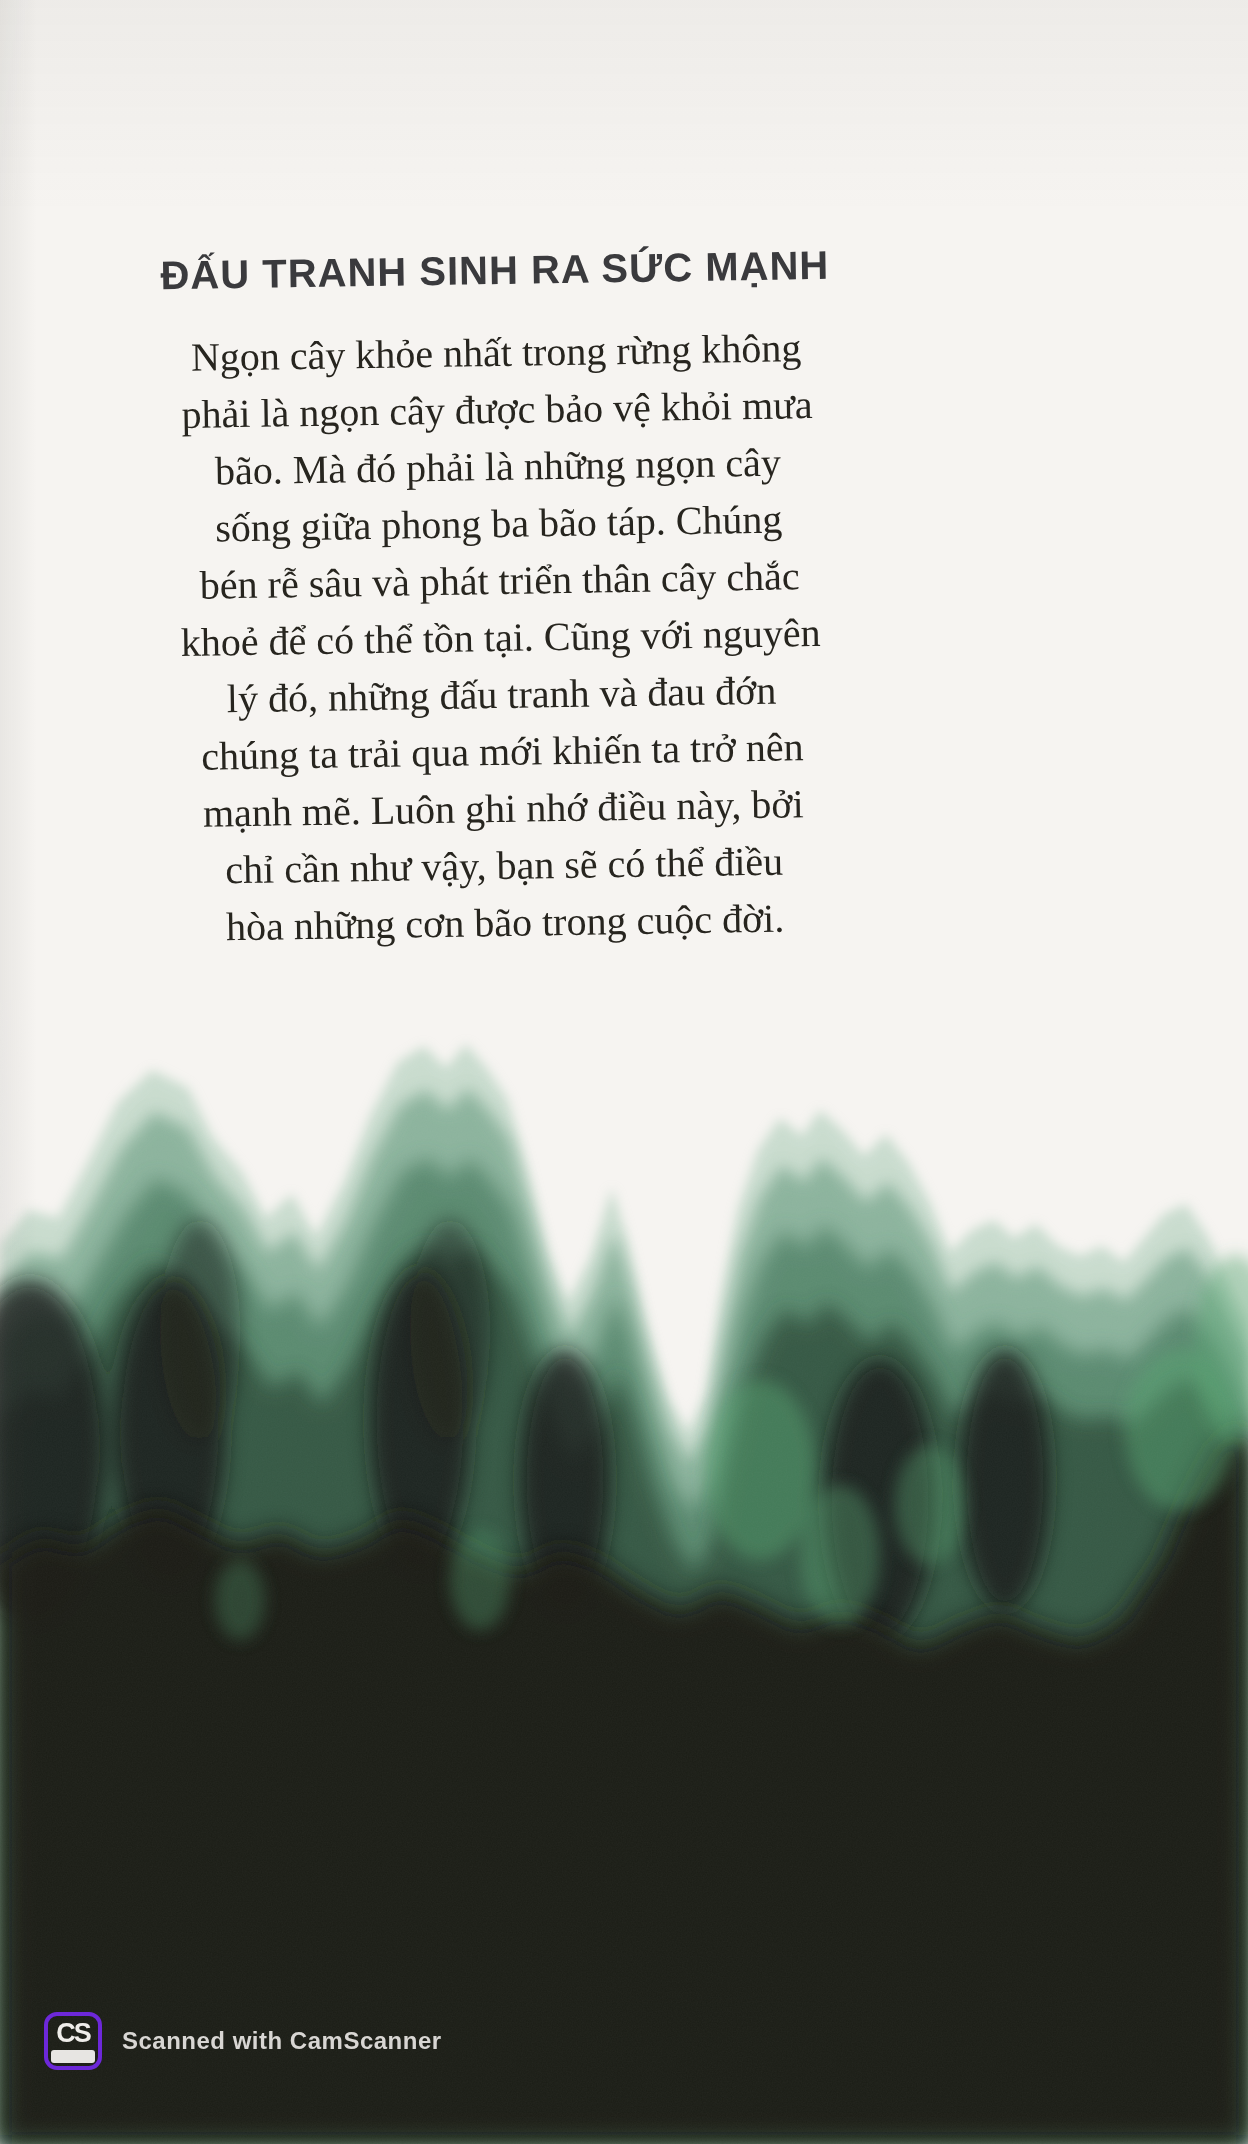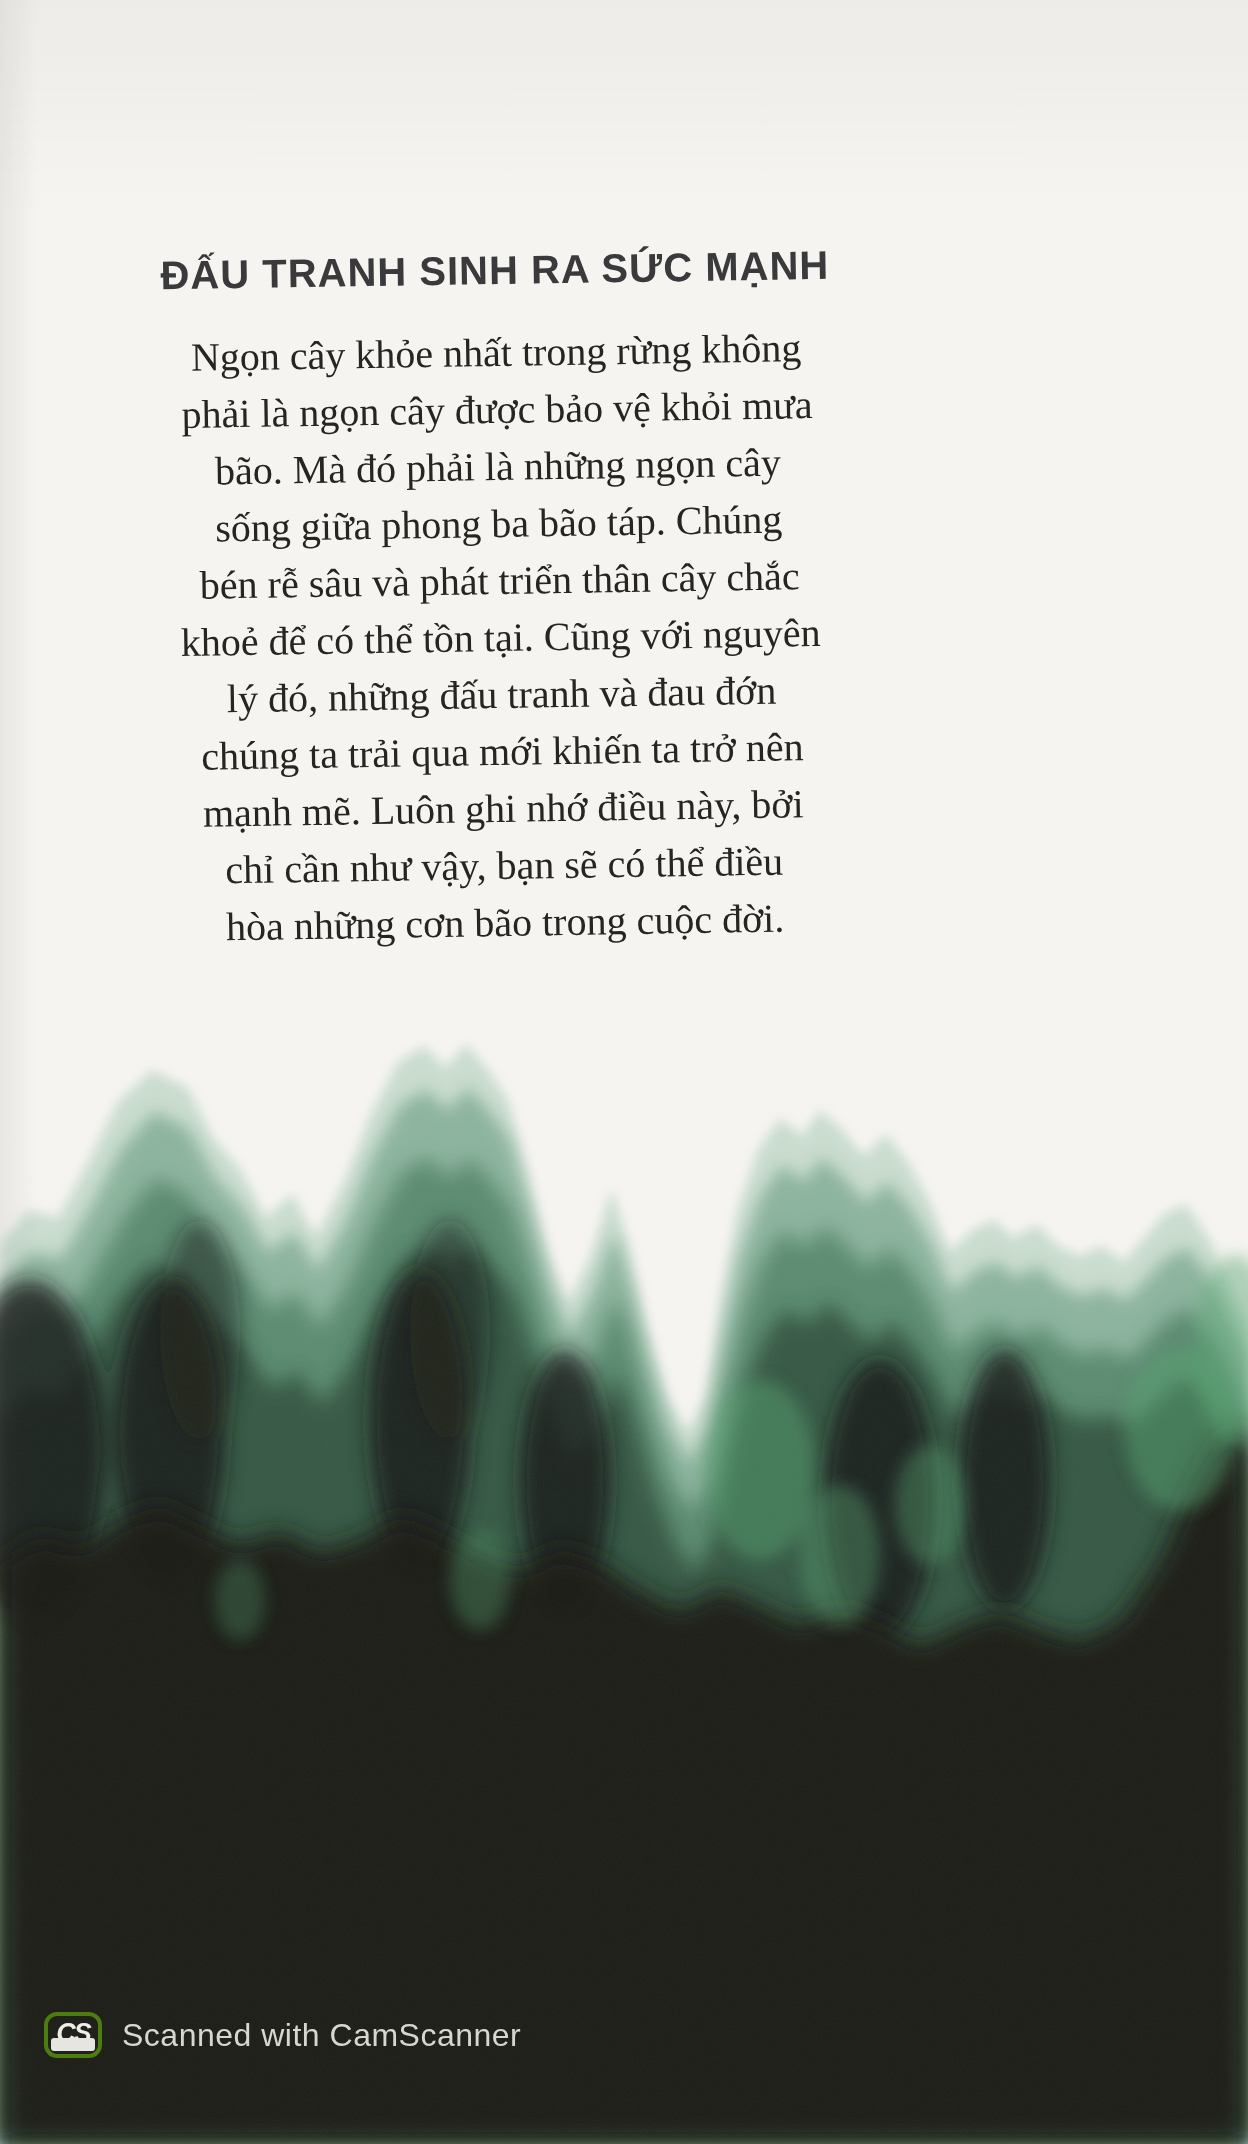--- a/index.html
+++ b/index.html
@@ -49,45 +49,44 @@
     display: block;
     z-index: 1;
   }
   .watermark {
     position: absolute;
     left: 44px; top: 2012px;
     display: flex; align-items: center; gap: 20px;
     z-index: 4;
   }
   .ws-icon {
-    width: 58px; height: 46px;
+    width: 58px; height: 58px;
     box-sizing: border-box;
-    border: 4px solid #4d7c0f;
+    border: 4px solid #6d28d9;
     border-radius: 13px;
     position: relative;
     flex: 0 0 auto;
-    font-style: italic;
   }
   .ws-cs {
     position: absolute; top: 1px; left: 0; right: 0;
     text-align: center;
     font-family: "Liberation Sans", sans-serif;
     font-weight: 700; font-size: 27px; line-height: 33px;
     letter-spacing: -2px;
     color: #efedea;
   }
   .ws-strip {
     position: absolute; left: 3px; right: 3px; bottom: 3px; height: 13px;
     background: #e7e5e2;
     border-radius: 3px;
   }
   .ws-label {
     font-family: "Liberation Sans", "DejaVu Sans", sans-serif;
-    font-weight: 400;
-    font-size: 32px;
+    font-weight: 700;
+    font-size: 24px;
     color: #d8d6d3;
     letter-spacing: 0.5px;
   }
 </style>
 </head>
 <body>
 
 <div>
 
   <div class="content">

